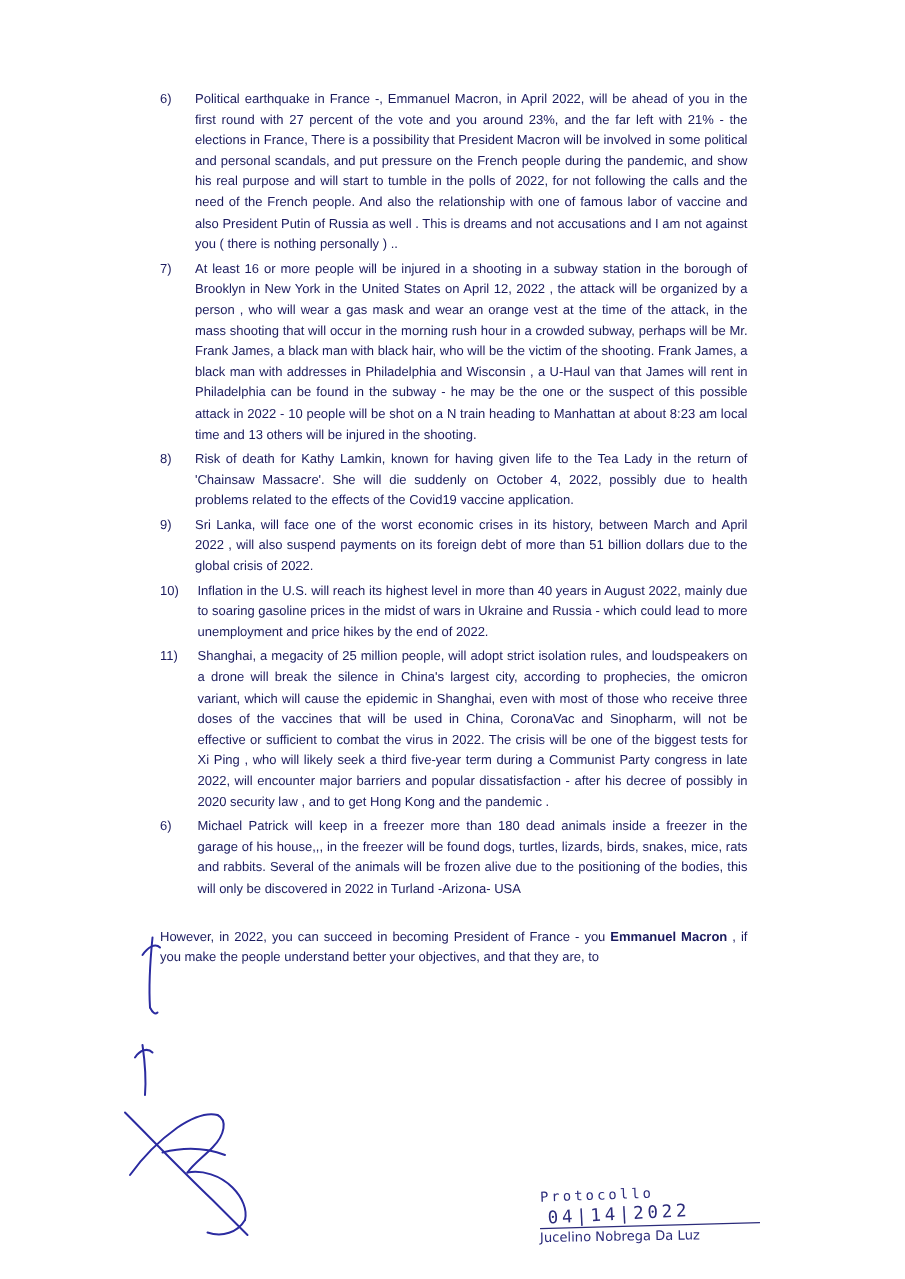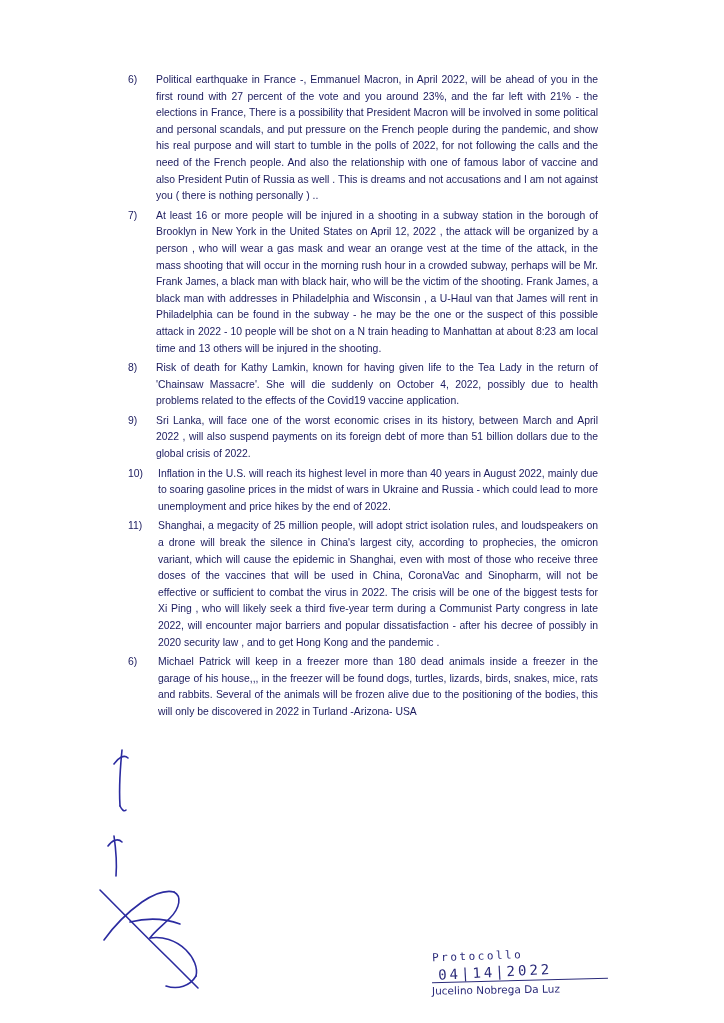--- a/index.html
+++ b/index.html
@@ -142,20 +142,23 @@
       <li class="wide-marker">
         <span class="marker">11)</span>
         <span class="para-text">Shanghai, a megacity of 25 million people, will adopt strict isolation rules, and loudspeakers on a drone will break the silence in China's largest city, according to prophecies, the omicron variant, which will cause the epidemic in Shanghai, even with most of those who receive three doses of the vaccines that will be used in China, CoronaVac and Sinopharm, will not be effective or sufficient to combat the virus in 2022. The crisis will be one of the biggest tests for Xi Ping , who will likely seek a third five-year term during a Communist Party congress in late 2022, will encounter major barriers and popular dissatisfaction - after his decree of  possibly  in  2020  security law , and  to get Hong Kong and the pandemic .</span>
       </li>
       <li class="wide-marker">
         <span class="marker">6)</span>
         <span class="para-text"> Michael Patrick  will keep in a freezer more than 180 dead animals inside a freezer in the garage of his house,,, in the freezer will be found dogs, turtles, lizards, birds, snakes, mice, rats and rabbits. Several of the animals will be frozen alive due to the positioning of the bodies, this will only be discovered in 2022 in Turland -Arizona- USA</span>
       </li>
     </ol>
 
+    <p class="closing">
+      <span>However, in 2022, you can succeed in becoming President of France - you </span><b>Emmanuel Macron</b><span> , if you make the people understand better your objectives, and that they are, to</span>
+    </p>
   </div>
 
   <svg class="signature" viewBox="0 0 180 270" xmlns="http://www.w3.org/2000/svg">
     <g fill="none" stroke="#2b2ba0" stroke-width="1.6" stroke-linecap="round">
       <path d="M52 10 C 50 30, 49 50, 50 66"></path>
       <path d="M44 24 C 48 18, 54 14, 58 18"></path>
       <path d="M50 66 C 52 70, 54 72, 56 70"></path>
       <path d="M44 96 C 46 110, 47 124, 46 136"></path>
       <path d="M38 106 C 42 100, 48 98, 52 102"></path>
       <path d="M30 150 C 50 170, 75 196, 100 220 C 112 232, 122 242, 128 248"></path>

